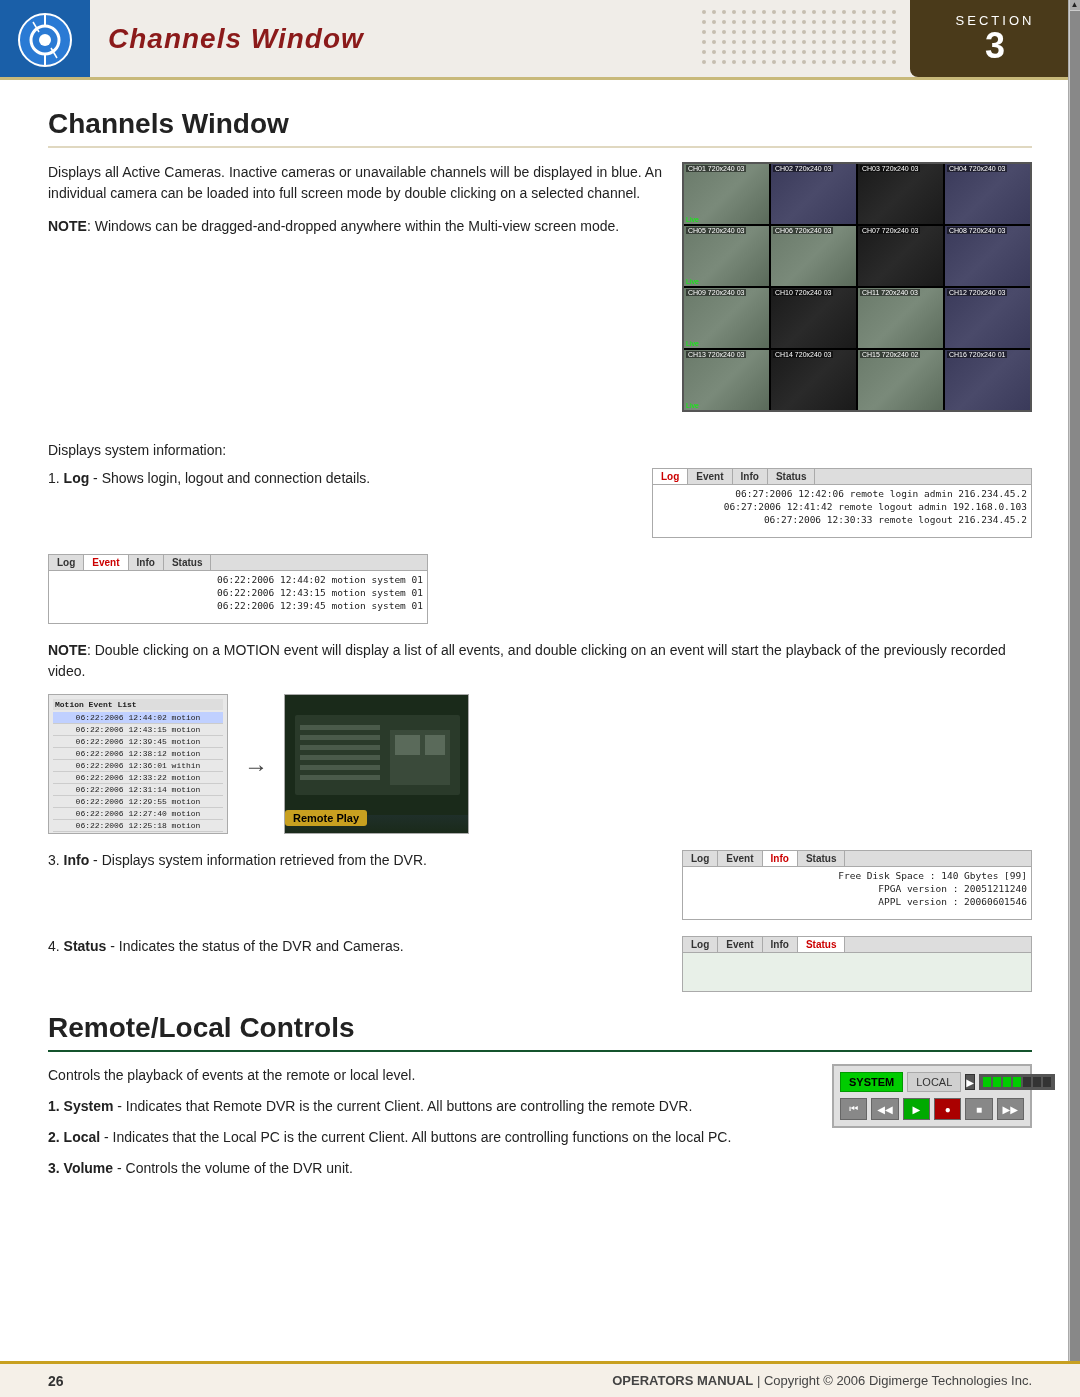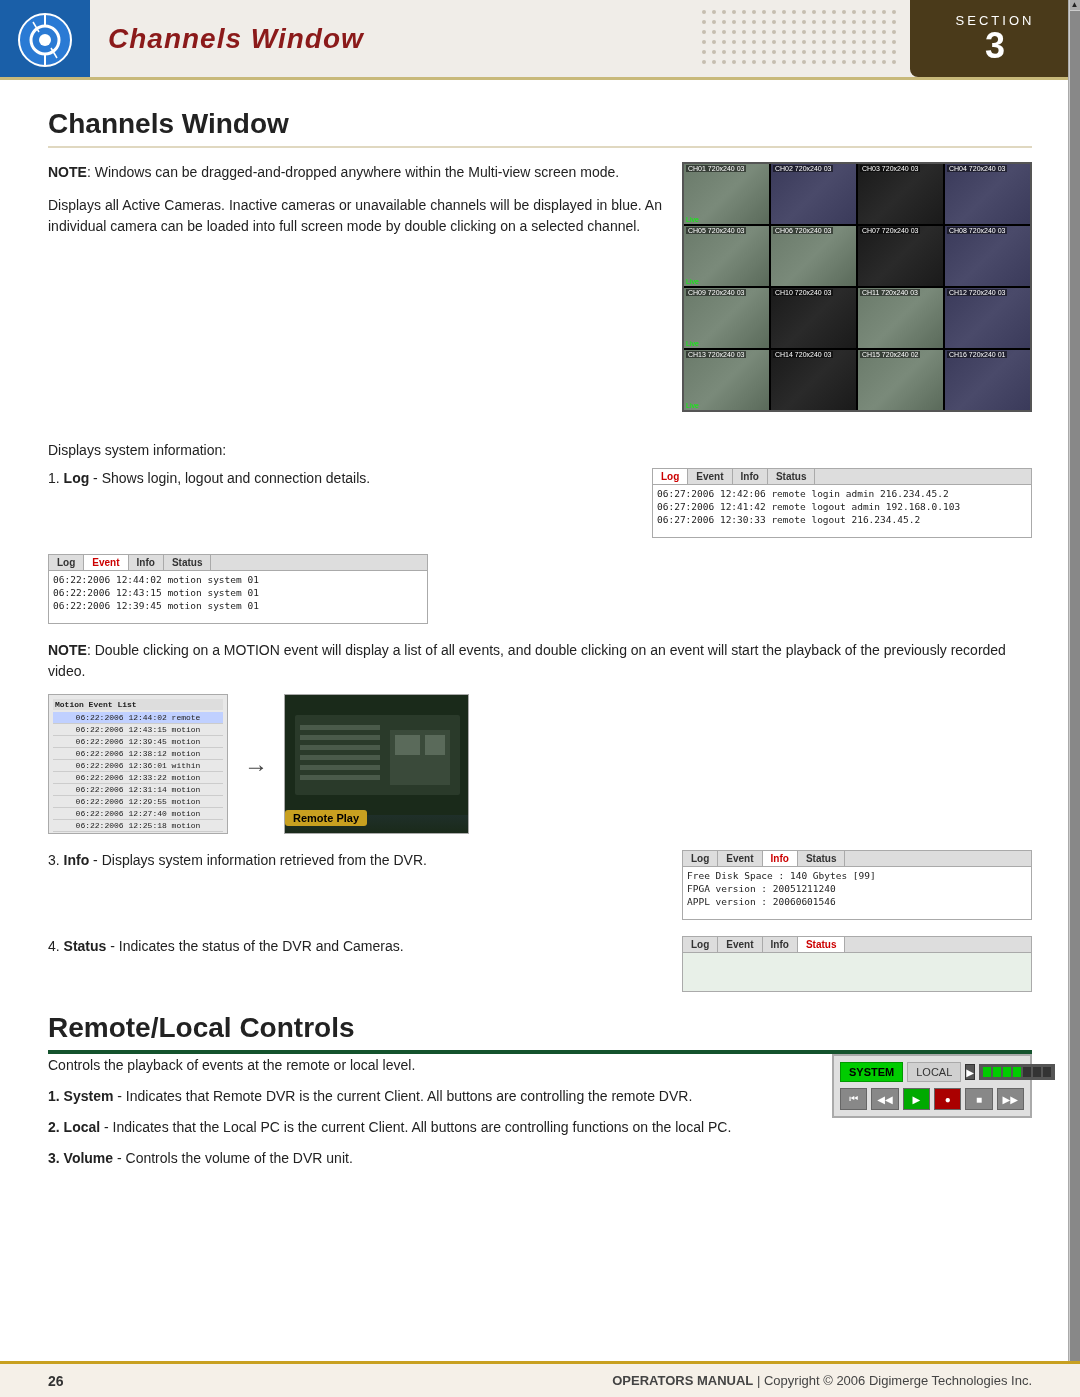--- a/index.html
+++ b/index.html
@@ -243,20 +243,21 @@
     .log-tab.inactive {
       background: #ddd;
       color: #333;
     }
     .log-body {
       background: #fff;
       padding: 2px;
       height: 52px;
       overflow: hidden;
       position: relative;
+      text-align: right;
     }
     .log-row {
       font-size: 9.5px;
       font-family: monospace;
       padding: 1px 2px;
       color: #222;
       white-space: nowrap;
     }
     .log-scrollbar {
       position: absolute;
@@ -348,21 +349,22 @@
     
     .status-log-table {
       width: 350px;
     }
 
     
     .remote-section h2 {
       font-size: 28px;
       font-weight: bold;
       color: #222;
-      border-bottom: 4px solid #14532d;
+      margin-bottom: 12px;
+      border-bottom: 2px solid #14532d;
       padding-bottom: 6px;
     }
     .remote-content {
       display: flex;
       gap: 24px;
       align-items: flex-start;
       margin-bottom: 16px;
     }
     .remote-text {
       flex: 1;
@@ -671,24 +673,24 @@
     <span class="section-number">3</span>
   </div>
 </header>
 
 <div class="content">
 
   <section>
     <h2 class="section-heading">Channels Window</h2>
     <div class="channels-section">
       <div class="channels-text">
+        <p>Displays all Active Cameras. Inactive cameras or unavailable channels will be displayed in blue. An individual camera can be loaded into full screen mode by double clicking on a selected channel.</p>
         <p>
           <strong>NOTE</strong>: <span>Windows can be dragged-and-dropped anywhere within the Multi-view screen mode.</span>
         </p>
-        <p>Displays all Active Cameras. Inactive cameras or unavailable channels will be displayed in blue. An individual camera can be loaded into full screen mode by double clicking on a selected channel.</p>
       </div>
       <div class="camera-grid-container">
         <div class="camera-grid" id="camera-grid">
         <div class="camera-cell">
               <div class="camera-img-sim light"></div>
               <div class="camera-cell-label">CH01 720x240 03</div>
               <div class="camera-cell-live">Live</div>
             </div>
             <div class="camera-cell">
               <div class="camera-img-sim office"></div>
@@ -816,21 +818,21 @@
 
     <div class="note-block">
       <strong>NOTE</strong>: Double clicking on a MOTION event will display a list of all events, and double clicking on an event will start the playback of the previously recorded video.
     </div>
 
     <div class="motion-screenshots">
       <div class="motion-list-screenshot" id="motion-list-area">
 
       <div class="motion-list-inner">
             <div style="display: flex; background: rgb(221, 221, 221); padding: 1px 2px; font-size: 8px; font-weight: bold; margin-bottom: 2px;">Motion Event List</div>
-            <div class="mrow" style="background: rgb(192, 208, 255);">06:22:2006 12:44:02 remote</div>
+            <div class="mrow" style="background: rgb(192, 208, 255);">06:22:2006 12:44:02 motion</div>
             <div class="mrow">06:22:2006 12:43:15 motion</div>
             <div class="mrow">06:22:2006 12:39:45 motion</div>
             <div class="mrow">06:22:2006 12:38:12 motion</div>
             <div class="mrow">06:22:2006 12:36:01 within</div>
             <div class="mrow">06:22:2006 12:33:22 motion</div>
             <div class="mrow">06:22:2006 12:31:14 motion</div>
             <div class="mrow">06:22:2006 12:29:55 motion</div>
             <div class="mrow">06:22:2006 12:27:40 motion</div>
             <div class="mrow">06:22:2006 12:25:18 motion</div>
           </div>

